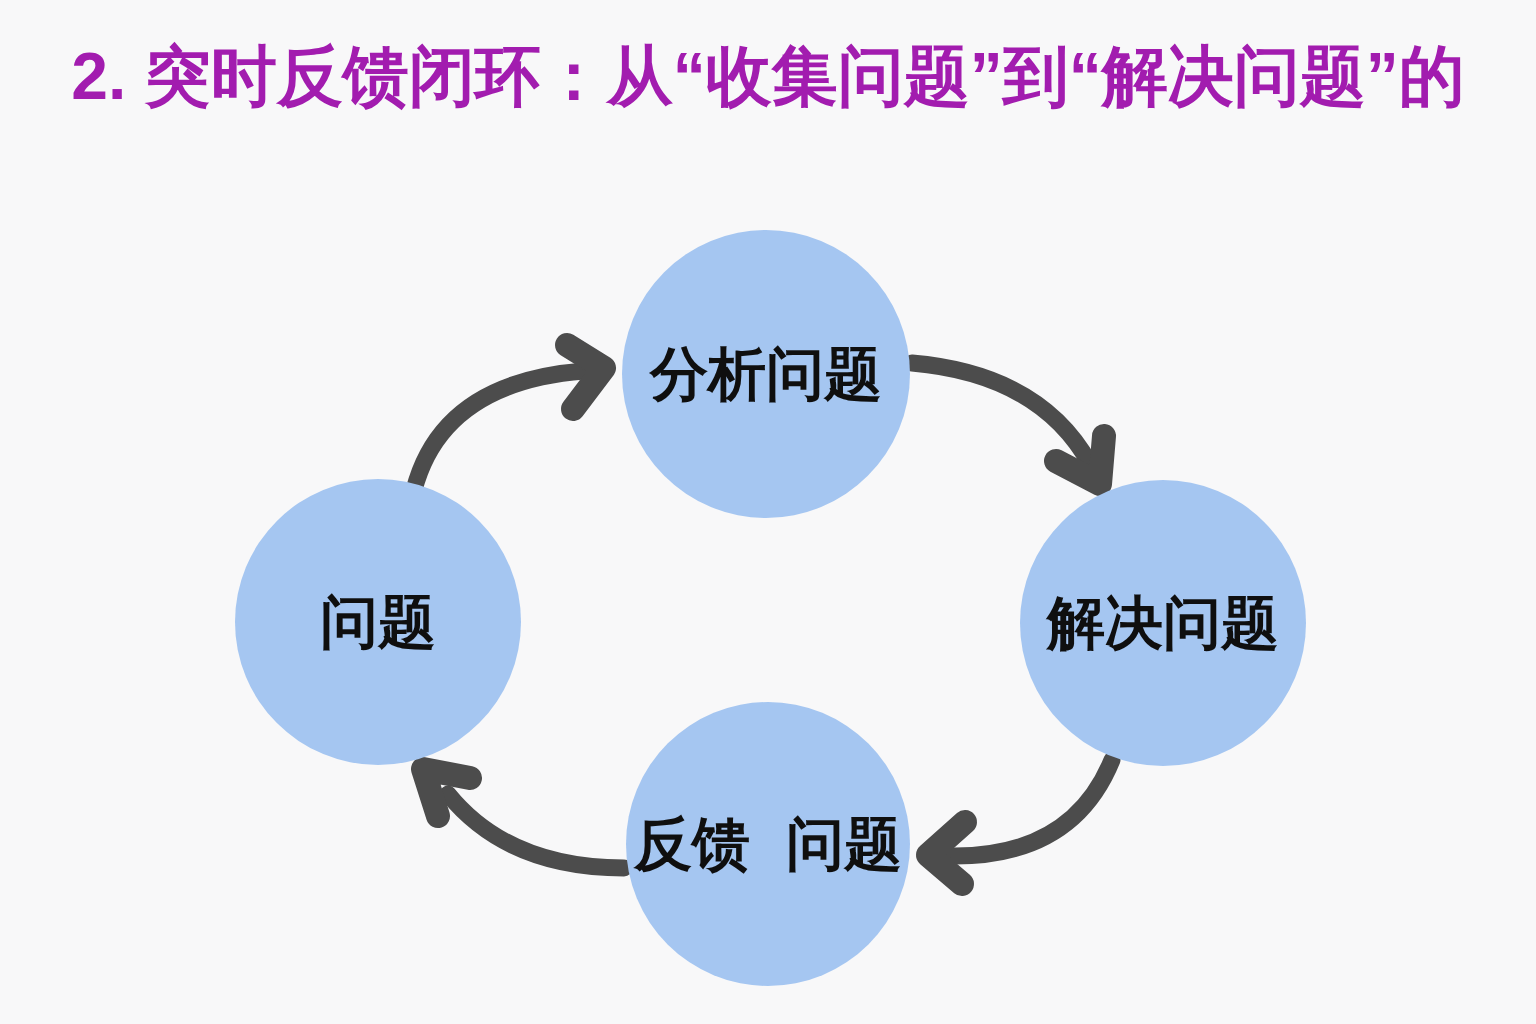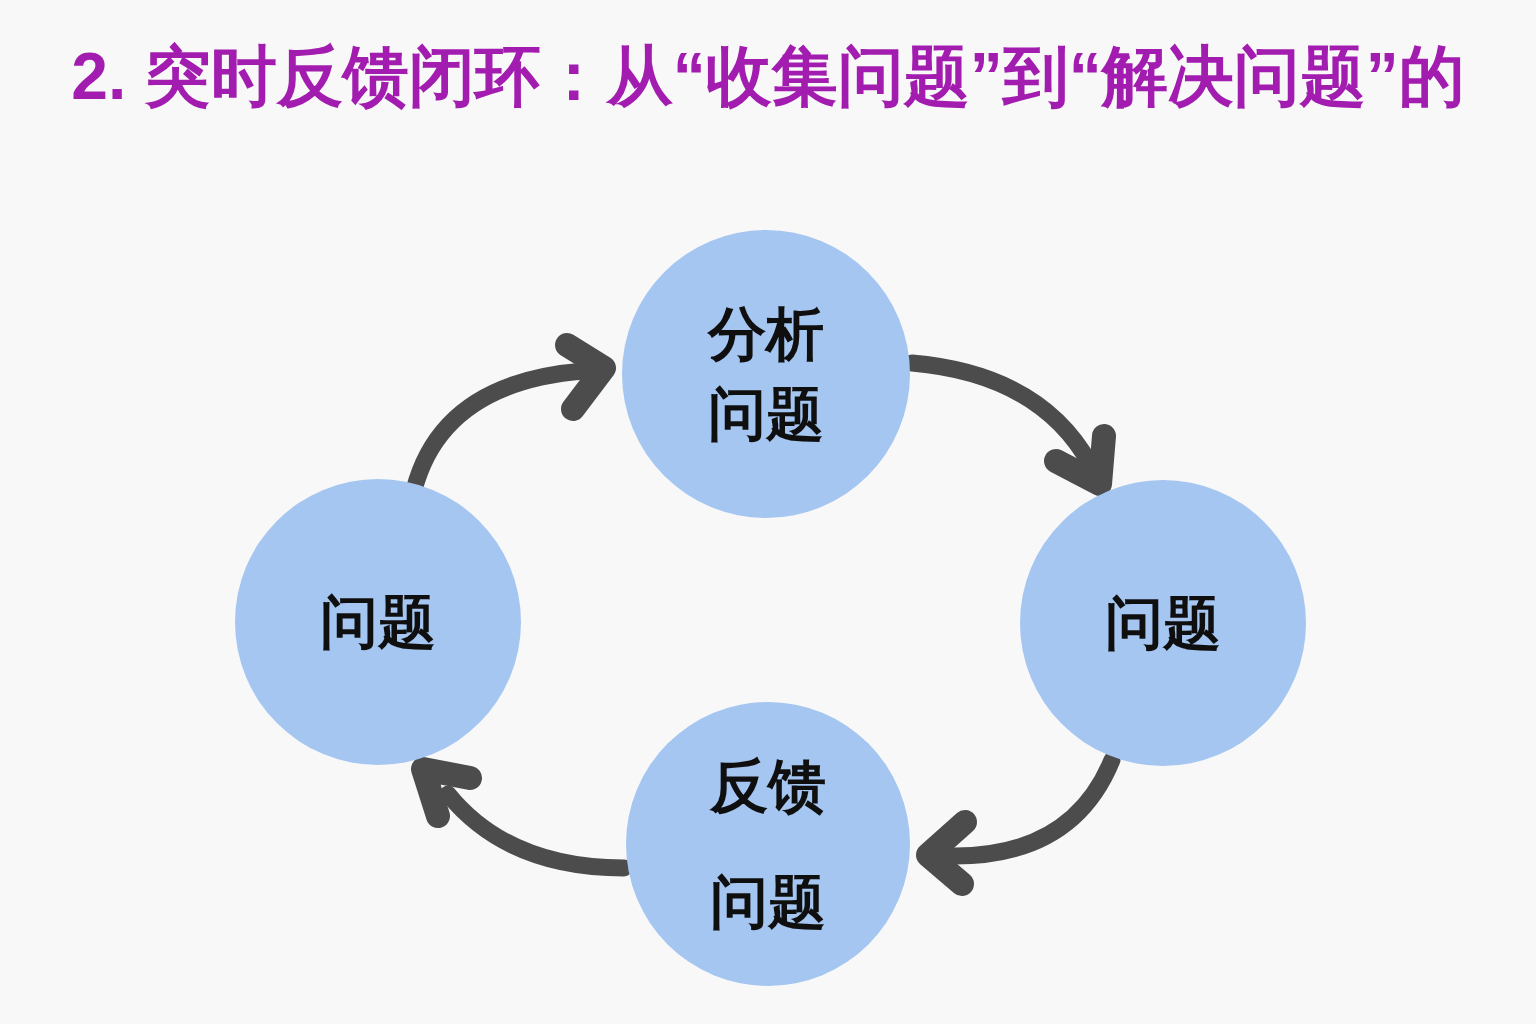--- a/index.html
+++ b/index.html
@@ -31,21 +31,21 @@
     position: absolute;
     top: 0; left: 0;
     width: 1536px;
     height: 1024px;
   }
   .node {
     position: absolute;
     border-radius: 50%;
     background: #a5c6f1;
     display: flex;
-    flex-direction: column;
+    flex-direction: row;
     align-items: center;
     justify-content: center;
     text-align: center;
   }
   .node span {
     display: block;
     font-size: 58px;
     line-height: 80px;
     font-weight: 900;
     color: #0f0f0f;
@@ -89,20 +89,21 @@
       </g>
     </g>
   </svg>
 
   <div class="node" id="node-analyze">
     <span>分析</span>
     <span>问题</span>
   </div>
 
   <div class="node" id="node-solve">
+    <span>解决</span>
     <span>问题</span>
   </div>
 
   <div class="node" id="node-feedback">
     <span>反馈</span>
     <span>问题</span>
   </div>
 
   <div class="node" id="node-collect">
     <span>问题</span>

